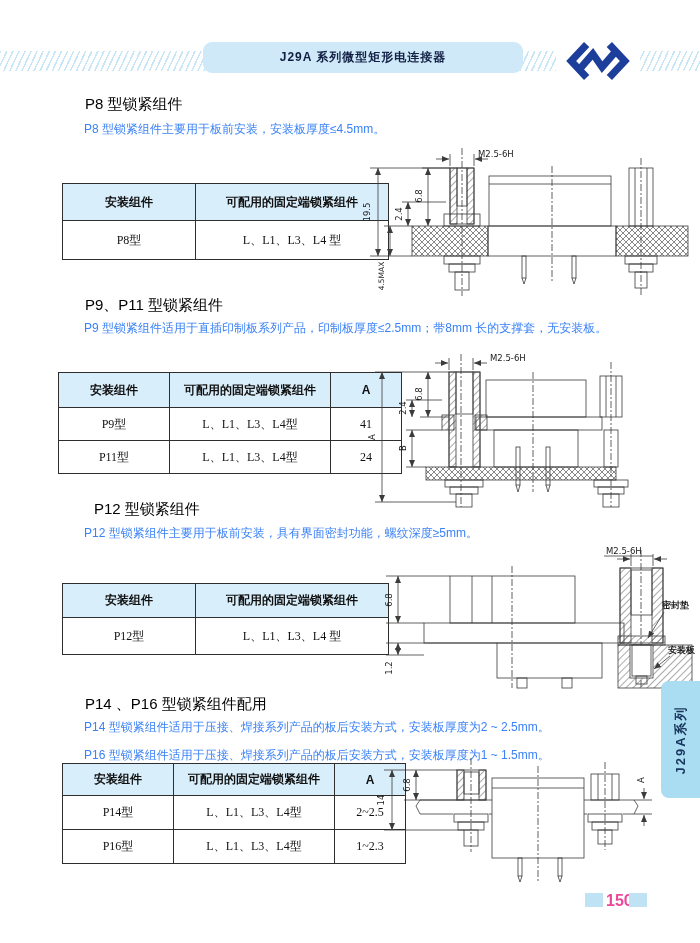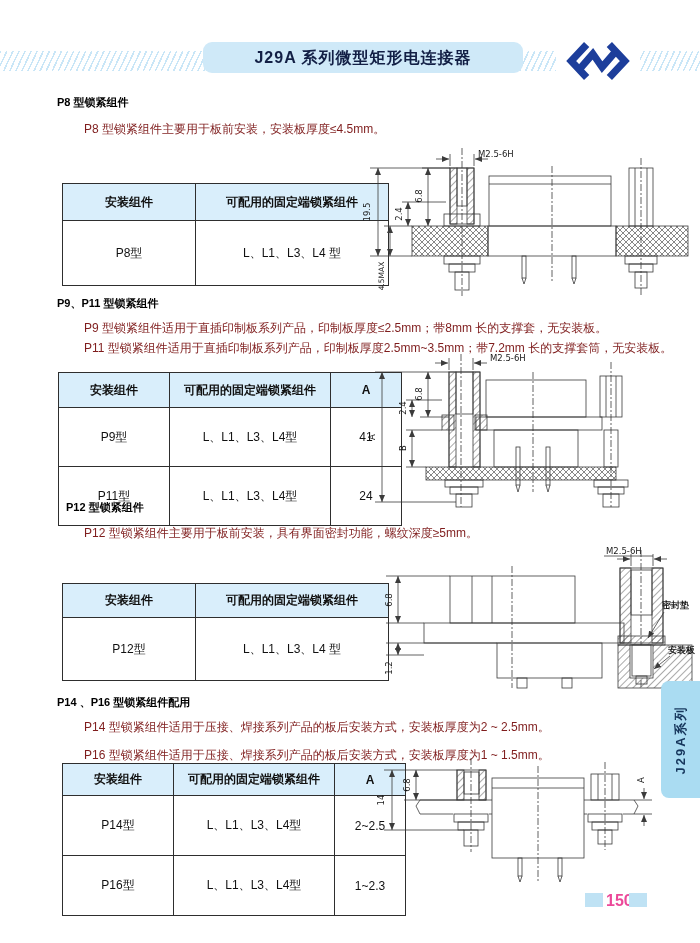--- a/index.html
+++ b/index.html
@@ -3,29 +3,29 @@
 <meta charset="utf-8">
 <style>
   html,body{margin:0;padding:0;background:#e8e8e8;}
   .page{position:relative;width:700px;height:943px;background:#ffffff;overflow:hidden;
         font-family:"Liberation Sans","DejaVu Sans",sans-serif;color:#111;}
   .abs{position:absolute;}
   
   .hatch-band{left:0;top:51px;width:700px;height:20px;
     background:repeating-linear-gradient(115deg,#c9e6f7 0,#c9e6f7 1.5px,#ffffff 1.5px,#ffffff 5.5px);}
   .title-pill{left:203px;top:42px;width:320px;height:31px;background:#cfe9f8;border-radius:9px;
-    text-align:center;line-height:31px;font-size:16px;font-weight:bold;color:#121f45;letter-spacing:1px;}
+    text-align:center;line-height:31px;font-size:12px;font-weight:bold;color:#121f45;letter-spacing:1px;}
   .logo-box{left:556px;top:36px;width:84px;height:50px;background:#ffffff;display:flex;align-items:center;justify-content:center;}
   
-  .heading{font-size:11px;font-weight:bold;color:#000;white-space:nowrap;}
-  .para{font-size:12px;color:#7f1d1d;white-space:nowrap;}
+  .heading{font-size:15px;font-weight:normal;color:#000;white-space:nowrap;margin-left:28px;}
+  .para{font-size:12px;color:#3b82f6;white-space:nowrap;}
   
   table.spec{border-collapse:collapse;font-size:12px;text-align:center;background:#d946ef;}
   table.spec th{background:#d9eefb;font-weight:bold;border:1px solid #2e2e2e;padding:0 6px;}
-  table.spec td{border:1px solid #2e2e2e;padding:13px 6px;background:#fff;}
+  table.spec td{border:1px solid #2e2e2e;padding:0 6px;background:#fff;font-family:Liberation Serif, serif;}
   .t1 th{height:36px;} .t1 td{height:38px;}
   .t2 th{height:34px;} .t2 td{height:32px;}
   .t3 th{height:33px;} .t3 td{height:36px;}
   .t4 th{height:31px;} .t4 td{height:33px;}
   .c1{width:120px;} .c2{width:180px;}
   .d1{width:98px;} .d2{width:148px;} .d3{width:58px;}
   
   .side-tab{left:661px;top:681px;width:39px;height:117px;background:#aadcf2;border-radius:8px 0 0 8px;
     display:flex;align-items:center;justify-content:center;}
   .side-tab span{transform:rotate(-90deg);white-space:nowrap;font-size:13px;font-weight:bold;color:#16365c;letter-spacing:2px;}
@@ -132,21 +132,20 @@
       <text x="122" y="11">M2.5-6H</text>
       <text transform="rotate(-90 14 66)" x="14" y="66" text-anchor="middle">19.5</text>
       <text transform="rotate(-90 46 68)" x="46" y="68" text-anchor="middle">2.4</text>
       <text transform="rotate(-90 66 50)" x="66" y="50" text-anchor="middle">6.8</text>
       <text transform="rotate(-90 28 130)" x="28" y="130" text-anchor="middle" font-size="7.5">4.5MAX</text>
     </g>
   </svg>
 
   <div class="abs heading" style="left:57px;top:296px;">P9、P11 型锁紧组件</div>
   <div class="abs para" style="left:84px;top:320px;">P9 型锁紧组件适用于直插印制板系列产品，印制板厚度≤2.5mm；带8mm 长的支撑套，无安装板。</div>
-  <div class="abs para" style="left:84px;top:340px;">P11 型锁紧组件适用于直插印制板系列产品，印制板厚度2.5mm~3.5mm；带7.2mm 长的支撑套筒，无安装板。</div>
 
   <table class="abs spec t2" style="left:58px;top:372px;">
     <tbody>
         <tr>
       <th class="d1">安装组件</th>
       <th class="d2">可配用的固定端锁紧组件</th>
       <th class="d3">A</th>
     </tr>
     <tr>
       <td>P9型</td>

